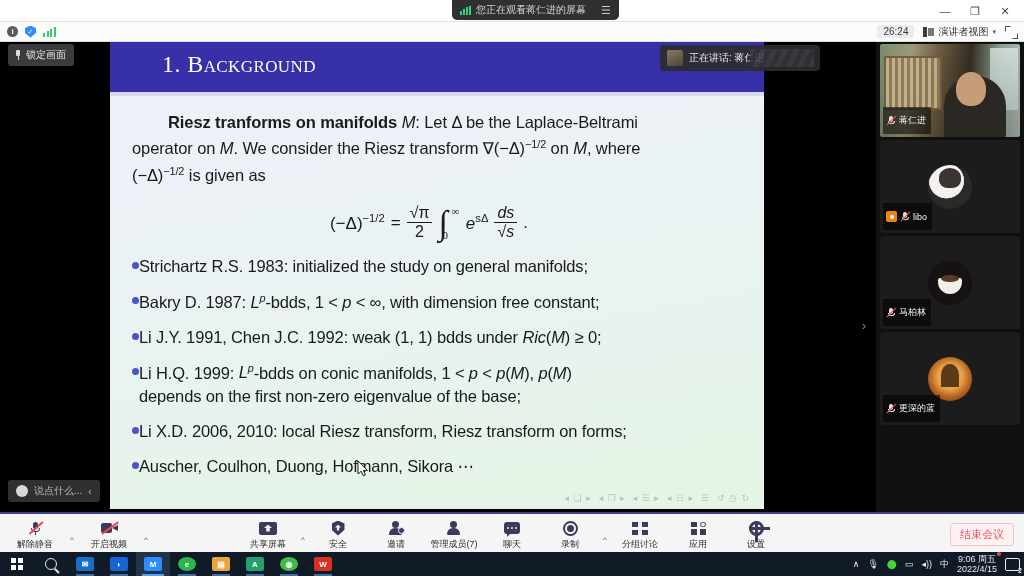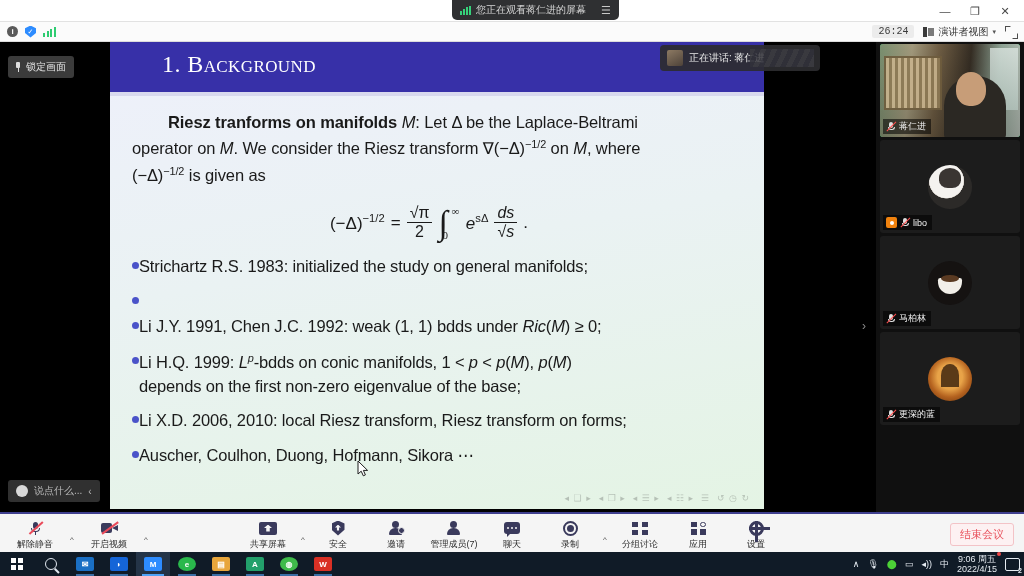--- a/index.html
+++ b/index.html
@@ -50,37 +50,37 @@
     clip-path: polygon(50% 0, 100% 22%, 100% 62%, 50% 100%, 0 62%, 0 22%);
     display:flex; align-items:center; justify-content:center; color:#fff; font-size:7px; }
   .sig { display:flex; align-items:flex-end; gap:1.5px; height:11px; }
   .sig i { width:2px; background:#2ecc71; display:block; }
   .sig i:nth-child(1){height:4px}
   .sig i:nth-child(2){height:6px}
   .sig i:nth-child(3){height:8px}
   .sig i:nth-child(4){height:10px}
 
   .subbar-right { margin-left:auto; display:flex; align-items:center; gap:9px; padding-right:8px; }
-  .timer { background:#ececec; border-radius:2px; padding:1px 6px; font-size:10px; color:#3c3c3c;font-family:Liberation Mono, monospace; }
+  .timer { background:#ececec; border-radius:2px; padding:1px 6px; font-size:10px; color:#3c3c3c; }
   .viewsel { display:flex; align-items:center; gap:4px; font-size:10px; color:#333; }
   .viewsel .vico { width:11px; height:10px; position:relative; }
   .viewsel .vico:before{content:'';position:absolute;left:0;top:0;width:4px;height:10px;background:#3a3a3a;}
   .viewsel .vico:after{content:'';position:absolute;left:5px;top:1px;width:6px;height:8px;background:#7a7a7a;}
   .caret { font-size:7px; color:#555; }
   .fsq { width:11px; height:11px; position:relative; }
   .fsq:before,.fsq:after{ content:''; position:absolute; width:11px; height:11px;
      border:1.5px solid #4d4d4d; }
   .fsq:before{ clip-path: polygon(0 0,42% 0,42% 14%,14% 14%,14% 42%,0 42%); }
   .fsq:after{ clip-path: polygon(100% 100%,58% 100%,58% 86%,86% 86%,86% 58%,100% 58%); }
 
   
   .stage { position:absolute; left:0; top:42px; width:876px; height:470px; background:#000; }
 
   .lockbtn {
-    position:absolute; left:8px; top:14px; background:#3b3b3b; color:#e3e3e3;
+    position:absolute; left:8px; top:2px; background:#3b3b3b; color:#e3e3e3;
     font-size:10px; padding:4px 8px 4px 6px; border-radius:3px;
     display:flex; align-items:center; gap:4px;
   }
   .pin { width:8px; height:10px; position:relative; }
   .pin:before { content:''; position:absolute; left:2px; top:0; width:4px; height:6px; background:#ddd; border-radius:1px;}
   .pin:after { content:''; position:absolute; left:3.5px; top:5px; width:1px; height:5px; background:#ddd;}
 
   
   .slide {
     position:absolute; left:110px; top:0px; width:654px; height:467px;
@@ -149,21 +149,21 @@
   .emoji-face { width:12px; height:12px; border-radius:50%; background:#d8d8d8; }
 
   .cursor { position:absolute; left:357px; top:418px; width:13px; height:17px; }
 
   
   .strip { position:absolute; left:876px; top:42px; width:148px; height:470px; background:#101010;
            display:flex; flex-direction:column; gap:3px; padding:2px 4px 0 4px; overflow:hidden; }
   .tile { position:relative; height:93px; background:#1c1c1c; border-radius:3px; overflow:hidden; flex:0 0 auto; }
   .tile.active { outline:2px solid #27c66a; outline-offset:-2px; }
   .tile .label {
-    position:absolute; left:3px; bottom:3px; height:15px; background:rgba(0,0,0,.55);
+    position:absolute; left:3px; bottom:3px; height:27px; background:rgba(0,0,0,.55);
     border-radius:0; display:flex; align-items:center; gap:3px; padding:0 5px 0 3px;
     color:#f2f2f2; font-size:9px; z-index:4;
   }
   .micoff { width:10px; height:10px; position:relative; flex:0 0 auto;}
   .micoff .m { position:absolute; left:3px; top:0.5px; width:4px; height:6px; background:#e0e0e0; border-radius:2px;}
   .micoff .b { position:absolute; left:1.5px; top:5px; width:7px; height:3.5px;
                border:1.2px solid #e0e0e0; border-top:none; border-radius:0 0 4px 4px;}
   .micoff .s { position:absolute; left:-1px; top:4.5px; width:13px; height:1.3px; background:#ff4d4d;
                transform:rotate(-45deg); }
   .av-ico { width:11px; height:11px; border-radius:2px; background:#f0820e;
@@ -385,20 +385,21 @@
           <span>.</span>
         </div>
 
         <div class="bullets">
           <div class="bullet">
             <span class="dot"></span>
             <span>Strichartz R.S. 1983: initialized the study on general manifolds;</span>
           </div>
           <div class="bullet">
             <span class="dot"></span>
+            <span>Bakry D. 1987: <i class="it">L<span class="sup">p</span></i>-bdds, 1 &lt; <i class="it">p</i> &lt; ∞, with dimension free constant;</span>
           </div>
           <div class="bullet">
             <span class="dot"></span>
             <span>Li J.Y. 1991, Chen J.C. 1992: weak (1, 1) bdds under <i class="it">Ric</i>(<i class="it">M</i>) ≥ 0;</span>
           </div>
           <div class="bullet">
             <span class="dot"></span>
             <span>Li H.Q. 1999: <i class="it">L<span class="sup">p</span></i>-bdds on conic manifolds, 1 &lt; <i class="it">p</i> &lt; <i class="it">p</i>(<i class="it">M</i>), <i class="it">p</i>(<i class="it">M</i>)<br>depends on the first non-zero eigenvalue of the base;</span>
           </div>
           <div class="bullet">

